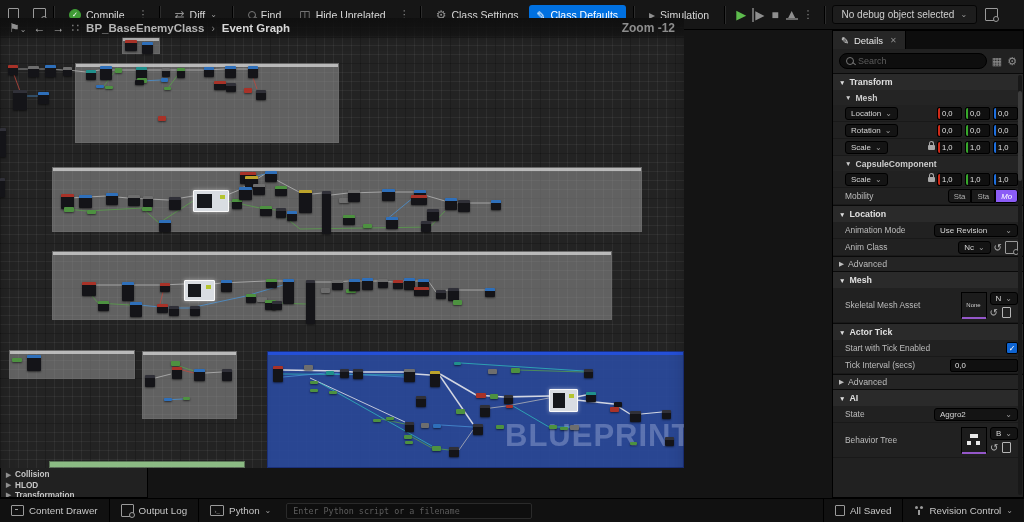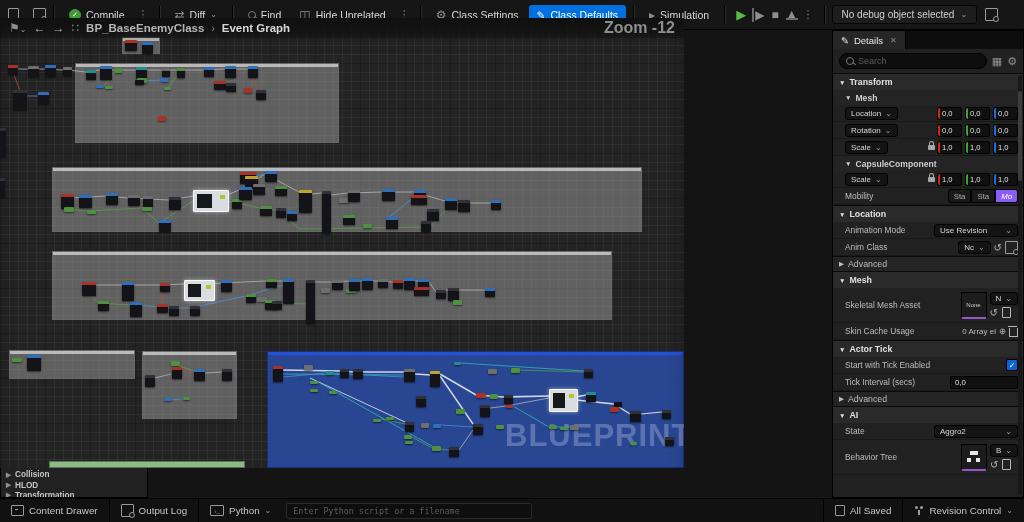--- a/index.html
+++ b/index.html
@@ -65,21 +65,21 @@
       linear-gradient(90deg,rgba(0,0,0,.38) 1px,transparent 1px),
       linear-gradient(rgba(255,255,255,.05) 1px,transparent 1px),
       linear-gradient(90deg,rgba(255,255,255,.05) 1px,transparent 1px);
     background-size:45px 45px,45px 45px,9px 9px,9px 9px;}
   #gvignette{position:absolute;inset:0;box-shadow:inset 0 18px 22px -12px rgba(0,0,0,.8);pointer-events:none;}
   #breadcrumbbar{position:absolute;left:0;top:0;right:0;height:20px;display:flex;align-items:center;gap:7px;padding:0 9px;background:linear-gradient(rgba(16,16,16,.92),rgba(16,16,16,.55));font-size:11px;z-index:30;}
   .bc-name{color:#b5b5b5;font-weight:bold;font-size:11.5px;}
   .bc-sep{color:#8a8a8a;font-size:10px;}
   .bc-cur{color:#d8d8d8;font-weight:bold;font-size:11.5px;}
   .navarrow{color:#b5b5b5;font-size:12px;}
-  #zoomlabel{margin-left:auto;color:#8d8d8d;font-weight:bold;font-size:16px;}
+  #zoomlabel{margin-left:auto;color:#8d8d8d;font-weight:bold;font-size:12px;}
   .cbox{position:absolute;background:rgba(160,160,160,.50);border:1px solid rgba(110,110,110,.6);box-sizing:border-box;}
   .cbox::before{content:"";position:absolute;left:0;right:0;top:0;height:3px;background:rgba(215,215,215,.75);}
   .cbox.blue{background:rgba(42,74,158,.90);border-color:rgba(25,45,120,.9);}
   .cbox.blue::before{background:#2450d8;}
   .cbox.green{background:rgba(140,170,135,.55);border-color:rgba(90,120,85,.8);}
   .cbox.green::before{background:#8cbb84;height:5px;}
   .gn{position:absolute;background:#141418;border-radius:1px;box-shadow:0 1px 2px rgba(0,0,0,.55);}
   .gn.sel{background:#d9dde2;border:1px solid #fafafa;box-shadow:0 0 4px rgba(255,255,255,.5);}
   .gn.sel .inner{position:absolute;left:3px;top:3px;bottom:3px;width:45%;background:#16181c;}
   .gn.sel .chip2{position:absolute;right:3px;top:4px;width:5px;height:4px;background:#b4c42f;}
@@ -756,28 +756,20 @@
                 <span>N</span>
                 <span class="caret">⌄</span>
               </div>
               <div style="display: flex; gap: 4px; align-items: center;">
                 <span class="i-reload">↺</span>
                 <span class="i-doc"></span>
               </div>
             </div>
           </div>
         </div>
-        <div class="drow">
-          <span class="dlabel">Skin Cache Usage</span>
-          <div class="dctrl">
-            <span style="font-size: 8px;">0 Array el</span>
-            <span style="color: rgb(181, 181, 181);">⊕</span>
-            <span class="i-trash"></span>
-          </div>
-        </div>
         <div class="dhead">
           <span class="exp" style="font-size: 6.5px;">▼</span>
           <span>Actor Tick</span>
         </div>
         <div class="drow">
           <span class="dlabel">Start with Tick Enabled</span>
           <div class="dctrl">
             <div class="chk on">✓</div>
           </div>
         </div>

